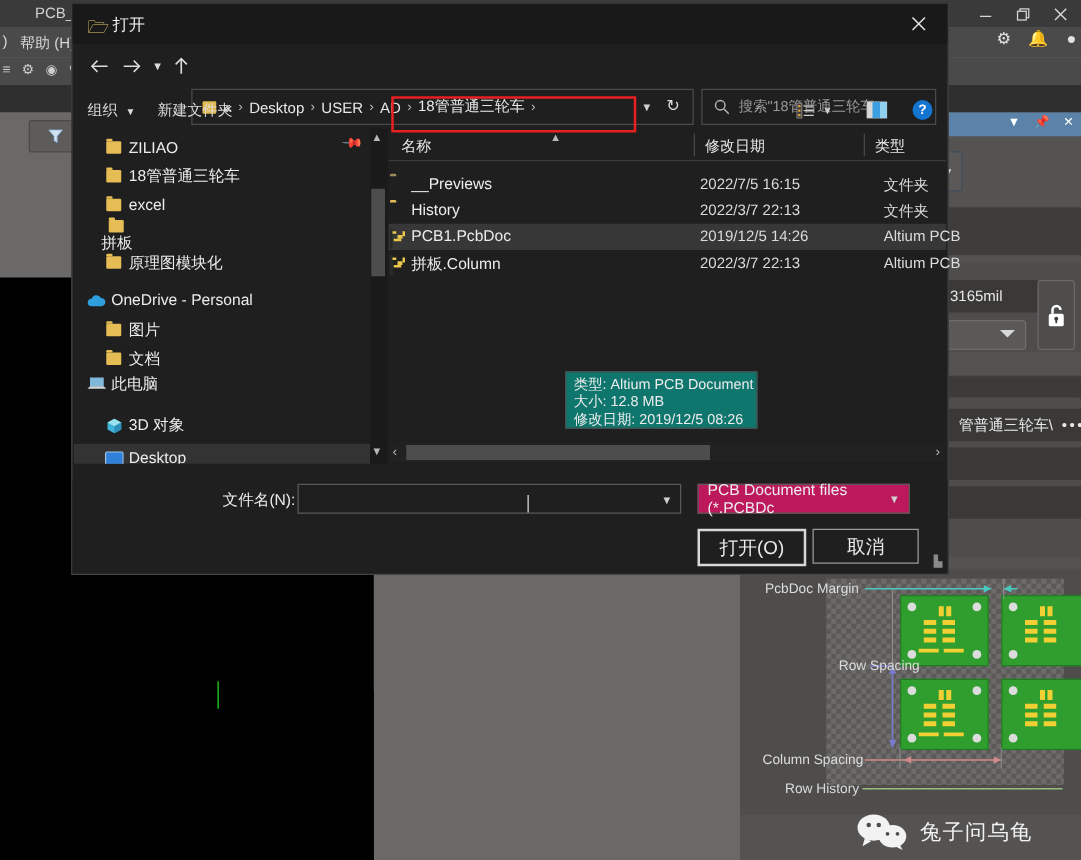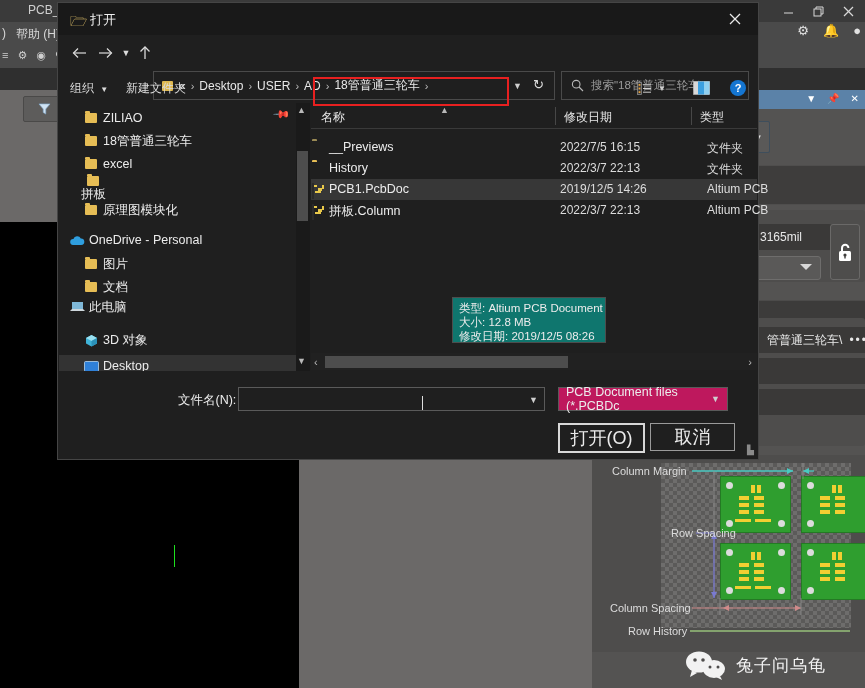--- a/index.html
+++ b/index.html
@@ -136,21 +136,21 @@
   .tt-line{font-size:11.5px;color:#ececec;line-height:14px;white-space:nowrap;}
 
   
   .dlg-footer{position:absolute;left:0;top:380px;width:700px;height:75px;background:#1f1f1f;}
   .fn-label{position:absolute;left:120px;top:9px;font-size:12.5px;color:#ececec;}
   .fn-input{position:absolute;left:180px;top:4px;width:305px;height:22px;background:#1f1f1f;border:1px solid #5a5a5a;}
   .fn-caret{position:absolute;left:183px;top:8px;width:1px;height:14px;background:#dedede;}
   .fn-drop{position:absolute;right:6px;top:7px;font-size:9px;color:#cfcfcf;}
   .ftype-combo{position:absolute;left:500px;top:4px;width:168px;height:22px;background:#be185d;border:1px solid #5a5a5a;
      display:flex;align-items:center;font-size:12.5px;color:#ececec;}
-  .btn{position:absolute;height:26px;border:1px solid #9a9a9a;background:#1f1f1f;color:#ececec;font-size:18px;
+  .btn{position:absolute;height:26px;border:1px solid #9a9a9a;background:#1f1f1f;color:#ececec;font-size:15px;
      display:flex;align-items:center;justify-content:center;}
   .btn-open{left:500px;top:40px;width:83px;border:2px solid #d8d8d8;}
   .btn-cancel{left:592px;top:40px;width:83px;}
   .grip{position:absolute;right:4px;bottom:3px;font-size:9px;color:#8a8a8a;letter-spacing:0;}
 </style>
 </head>
 <body>
 
 <div id="bg-app">
 
@@ -328,21 +328,21 @@
     <polygon points="131,153 137,150 137,156" fill="#d08a8a"></polygon>
     <polygon points="209,153 203,150 203,156" fill="#d08a8a"></polygon>
     <line x1="128" y1="143" x2="128" y2="160" stroke="#8f8f8f" stroke-width="0.8"></line>
     <line x1="209" y1="143" x2="209" y2="160" stroke="#8f8f8f" stroke-width="0.8"></line>
     <line x1="122" y1="16" x2="122" y2="78" stroke="#8f8f8f" stroke-width="0.8"></line>
     <line x1="211" y1="8" x2="211" y2="24" stroke="#8f8f8f" stroke-width="0.8"></line>
 
     <line x1="98" y1="176" x2="258" y2="176" stroke="#97c07a" stroke-width="1.3"></line>
   </svg>
 
-  <span class="prev-label" style="left:20px;top:10px;">Column Margin</span>
+  <span class="prev-label" style="left:20px;top:10px;">PcbDoc Margin</span>
   <span class="prev-label" style="left:34px;top:72px;padding-left:45px;">Row Spacing</span>
   <span class="prev-label" style="left:18px;top:147px;">Column Spacing</span>
   <span class="prev-label" style="left:36px;top:170px;">Row History</span>
 
   <span style="position:absolute;left:146px;top:-4px;font-size:9px;color:#b8b8b8;letter-spacing:1px;">⋮⋮</span>
 </div>
 
 <div class="wechat">
   <svg width="44" height="30" viewBox="0 0 44 30">
     <ellipse cx="15" cy="12" rx="13" ry="10.5" fill="#f2f2f2"></ellipse>

